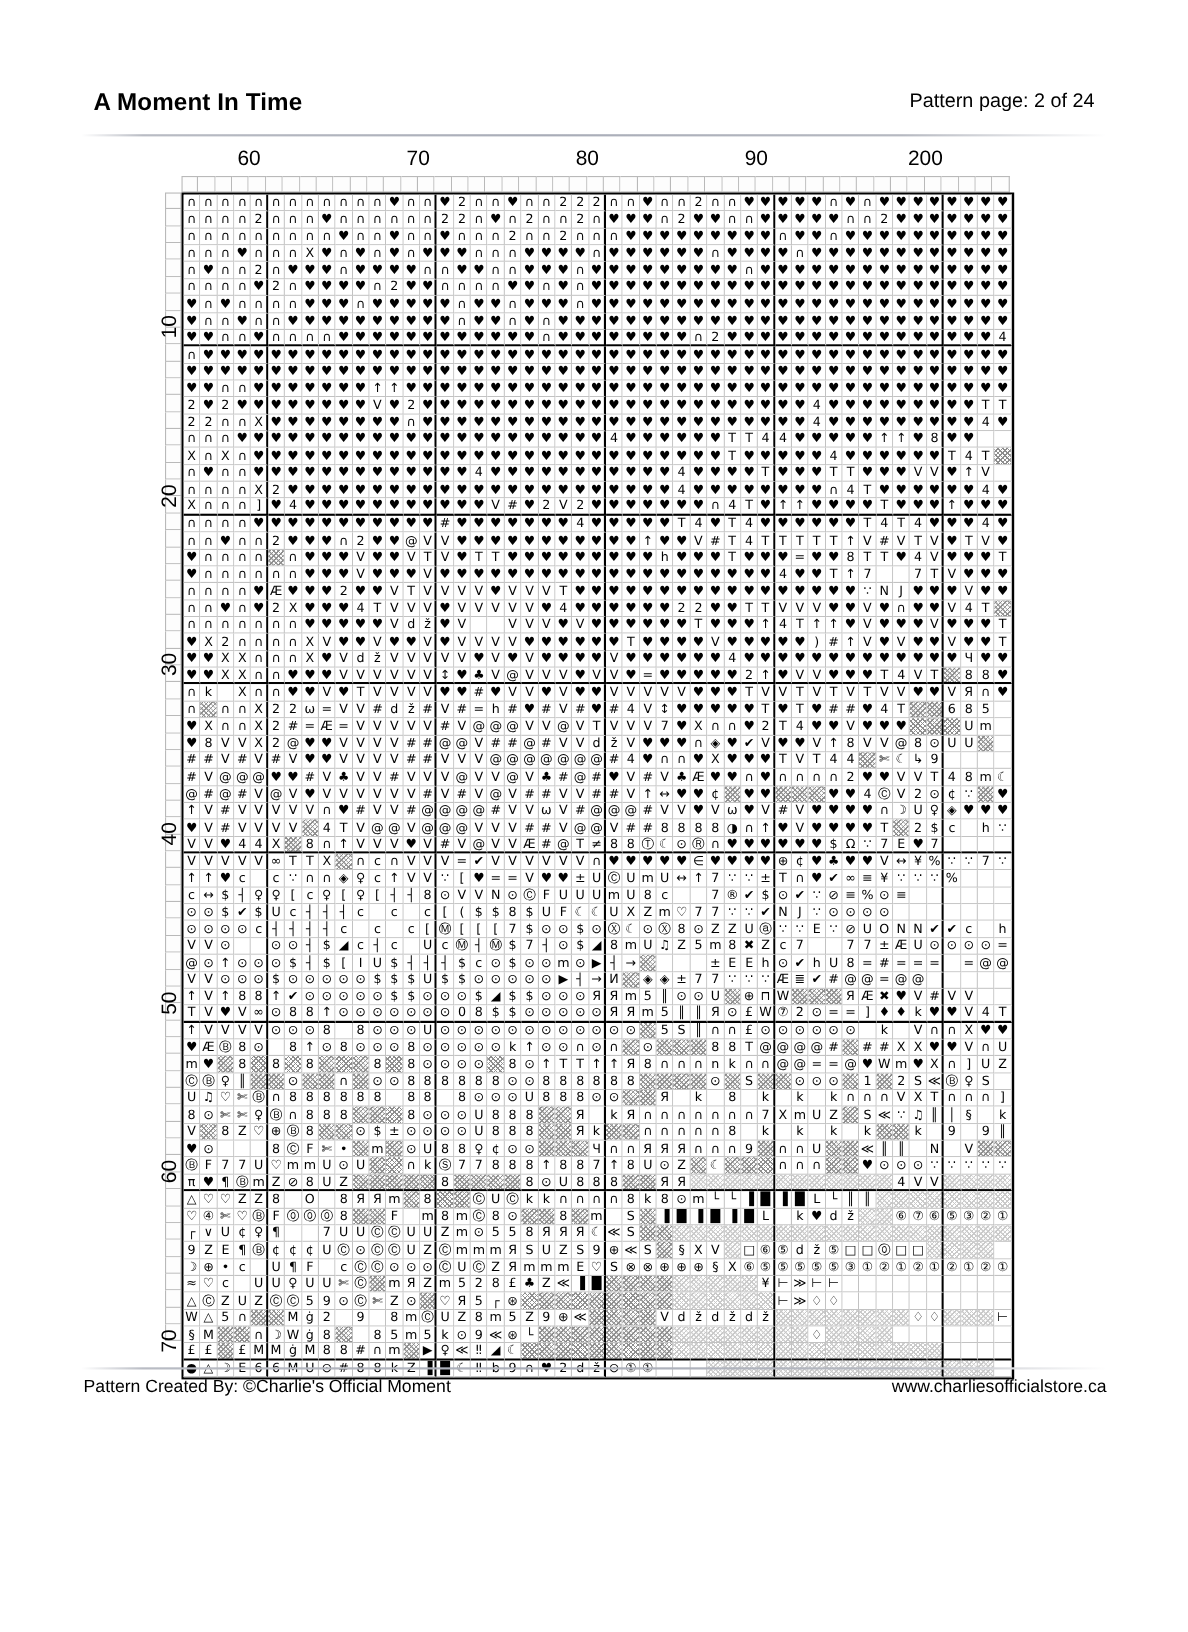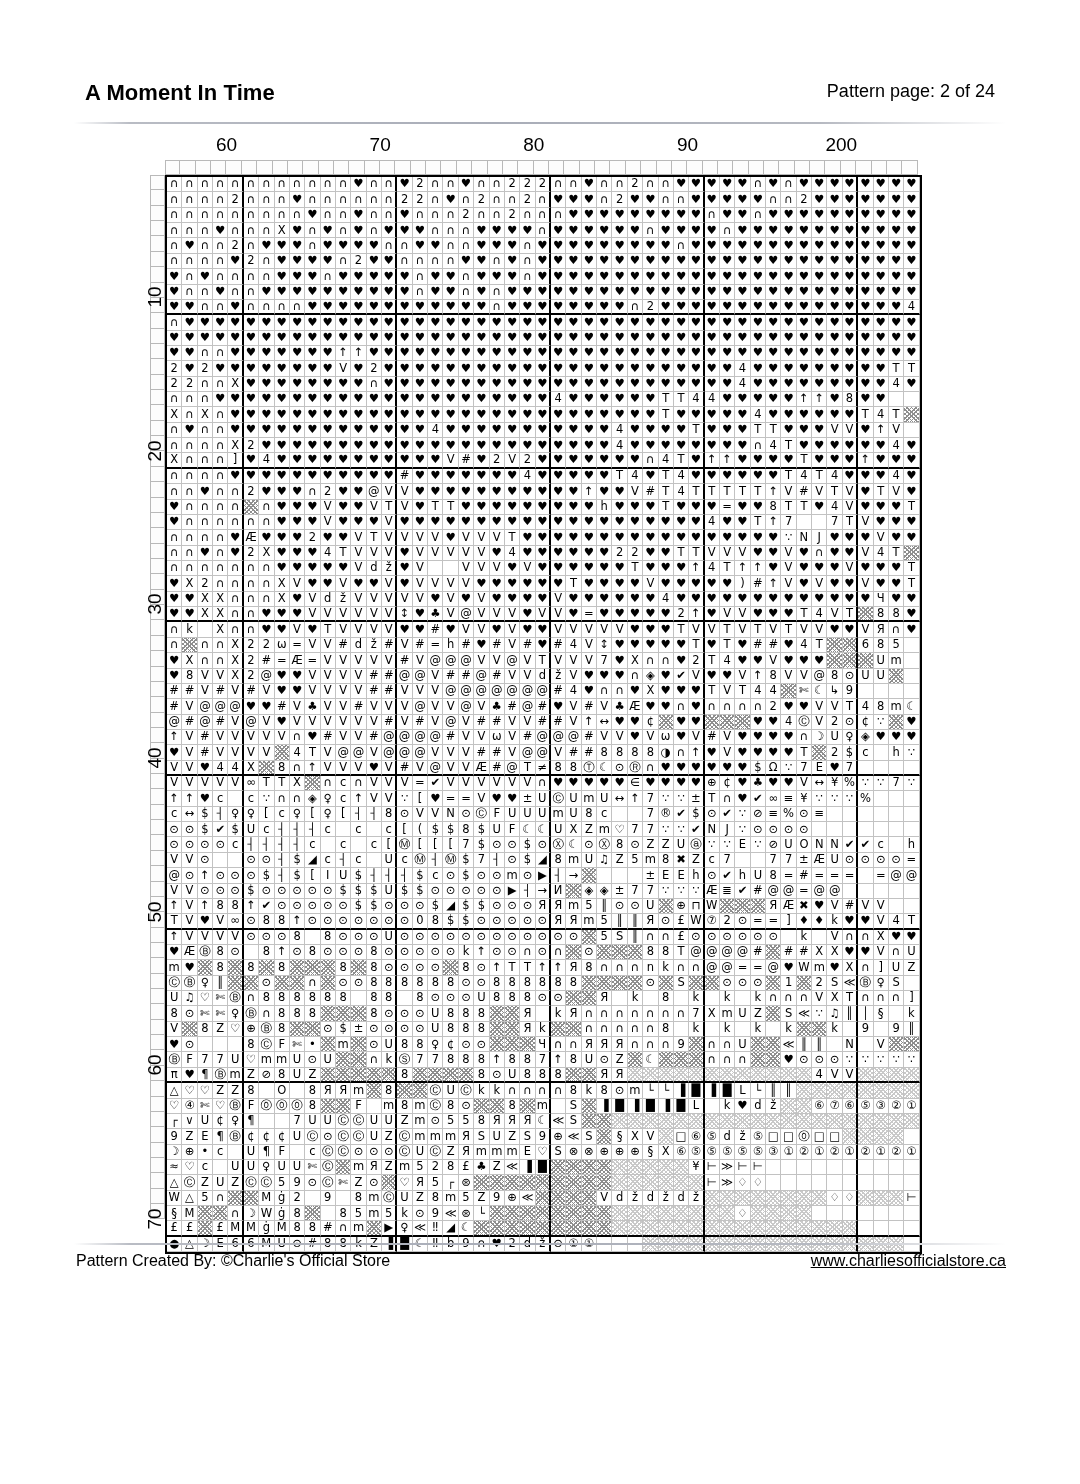--- a/index.html
+++ b/index.html
@@ -27,21 +27,21 @@
   .rule{
     position:absolute;left:74px;width:932px;height:2px;
     background:linear-gradient(to right,#ffffff 0%,#b9bcc4 6%,#a9adb8 45%,#b6b9c1 80%,#ffffff 100%);
   }
   .rule-top{top:122px;}
   .rule-bot{top:1243px;}
 
   
   .ftr{position:absolute;left:76px;top:1252px;width:930px;height:26px;}
   .ftr-left{position:absolute;left:0;top:0;font-size:16px;white-space:nowrap;}
-  .ftr-right{position:absolute;right:0;top:0;font-size:16px;white-space:nowrap;text-decoration:underline;}
+  .ftr-right{position:absolute;right:0;top:0;font-size:16px;white-space:nowrap;}
 
   
   #chart-block{position:absolute;left:150px;top:160px;}
 
   
   .ruler-top{position:absolute;left:15px;top:0;height:15px;display:flex;}
   .ruler-top .rc{width:15.37px;height:15px;box-sizing:border-box;
     border-right:1px solid #b9b9b9;border-top:1px solid #b9b9b9;
     border-bottom:1px solid #b9b9b9;background:#fdfdfd;}
   .ruler-top .rc:first-child{border-left:1px solid #b9b9b9;}
@@ -3794,17 +3794,17 @@
       <div class="rowlab" style="left: -16px; top: 279.66px;">20</div>
       <div class="rowlab" style="left: -16px; top: 433.36px;">30</div>
       <div class="rowlab" style="left: -16px; top: 587.06px;">40</div>
       <div class="rowlab" style="left: -16px; top: 740.76px;">50</div>
       <div class="rowlab" style="left: -16px; top: 894.46px;">60</div>
       <div class="rowlab" style="left: -16px; top: 1048.16px;">70</div>
     </div>
 
   <div class="rule rule-bot"></div>
   <div class="ftr">
-    <div class="ftr-left">Pattern Created By: ©Charlie's Official Store</div>
+    <div class="ftr-left">Pattern Created By: ©Charlie's Official Moment</div>
     <div class="ftr-right">www.charliesofficialstore.ca</div>
   </div>
 
 </div>
 
 </body></html>

